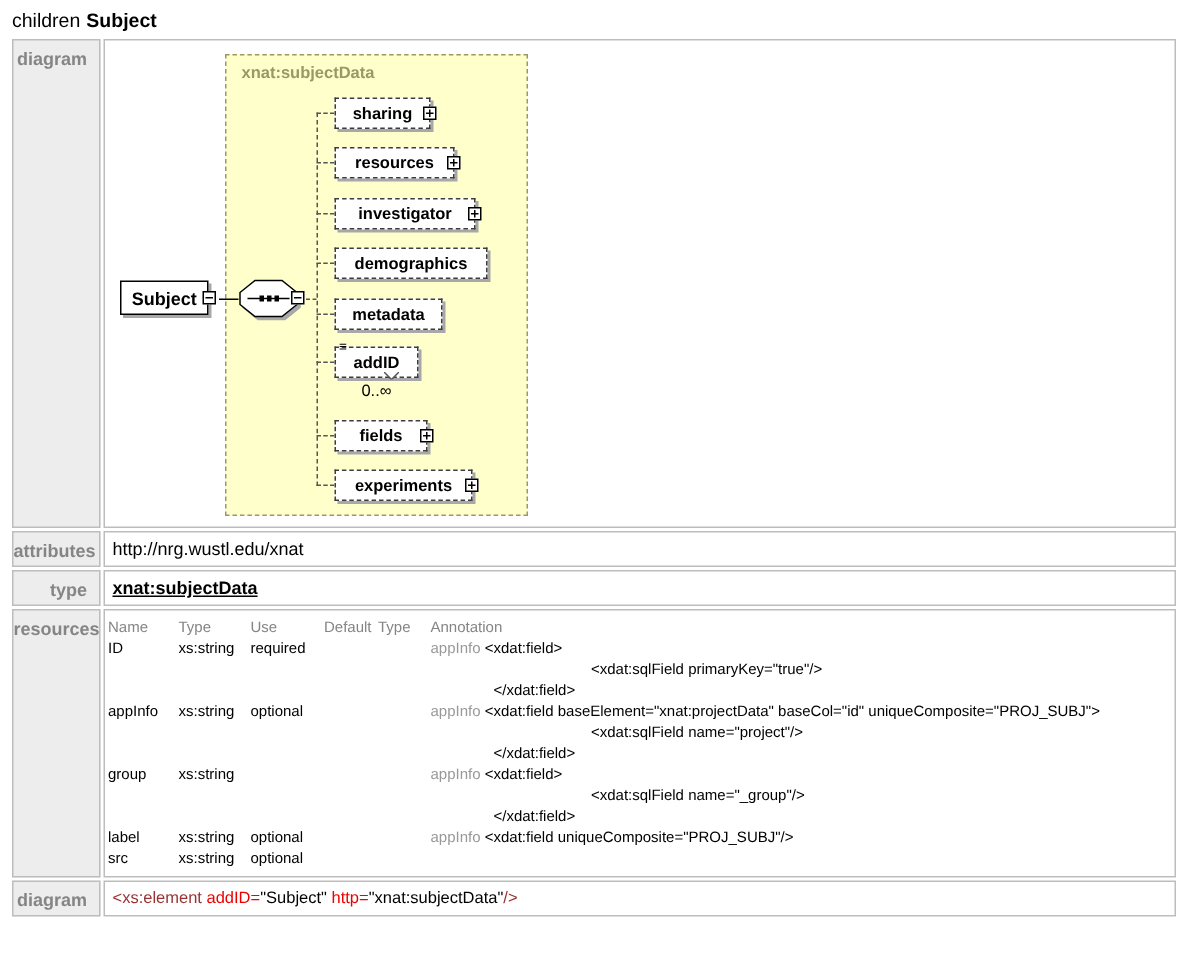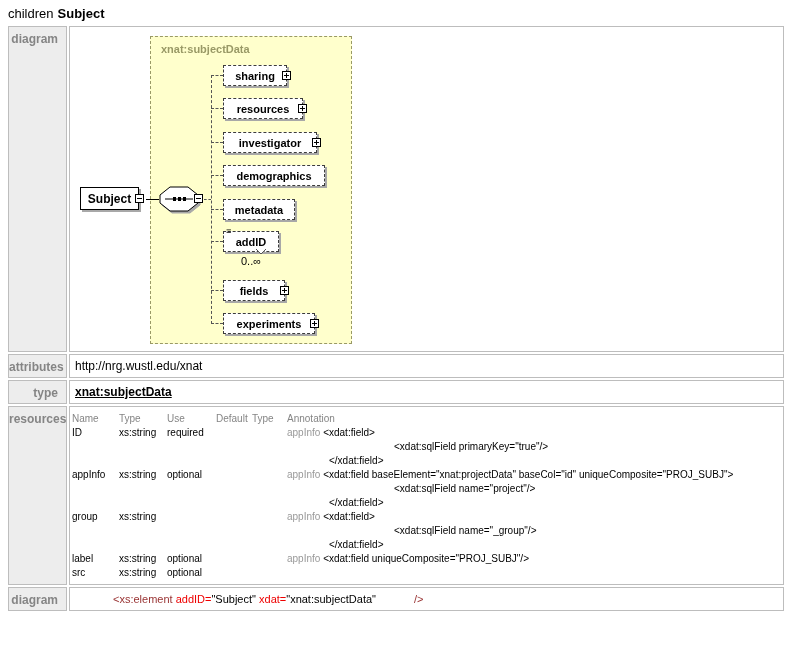--- a/index.html
+++ b/index.html
@@ -42,21 +42,21 @@
   td.attrcell{padding:5px 2px 4px 1px;font-size:10px;height:178px;}
   .agrid{display:grid;grid-template-columns:47px 48px 49px 36px 35px 1fr;line-height:14px;}
   .agrid .h{color:var(--label-text);}
   .acell{padding-left:1px;white-space:nowrap;}
   .aline{white-space:nowrap;}
   .aline.ind1{padding-left:42px;}
   .aline.ind2{padding-left:107px;}
   .appinfo{color:#999;}
   
   td.srccell{padding:5px 4px 5px 5px;font-size:11px;white-space:nowrap;}
-  .tok-tag{color:var(--syntax-tag);margin-left:38px;} .tok-attr{color:var(--syntax-attr);}
+  .tok-tag{color:var(--syntax-tag);} .tok-attr{color:var(--syntax-attr);}
   .tok-value{color:var(--syntax-value);} .tok-plain{color:#000;}
 </style>
 </head>
 <body>
 
 <div class="title">
   <span>children</span><span class="tname">Subject</span>
 </div>
 
 <table class="main">
@@ -191,16 +191,16 @@
             <div class="acell">xs:string</div>
             <div class="acell">optional</div>
             <div class="acell"></div>
             <div class="acell"></div>
             <div class="acell"></div>
           </div>
     </td>
   </tr>
   <tr>
     <td class="lbl">diagram</td>
-    <td class="val srccell" id="source-code"><span class="tok-tag">&lt;xs:element </span><span class="tok-attr">addID=</span><span class="tok-value">"Subject"</span><span class="tok-plain"> </span><span class="tok-attr">xdat=</span><span class="tok-value">"xnat:subjectData"</span><span class="tok-tag">/&gt;</span></td>
+    <td class="val srccell" id="source-code"><span class="tok-tag">&lt;xs:element </span><span class="tok-attr">addID=</span><span class="tok-value">"Subject"</span><span class="tok-plain"> </span><span class="tok-attr">http=</span><span class="tok-value">"xnat:subjectData"</span><span class="tok-tag">/&gt;</span></td>
   </tr>
 </tbody>
   </table>
 
 </body></html>

